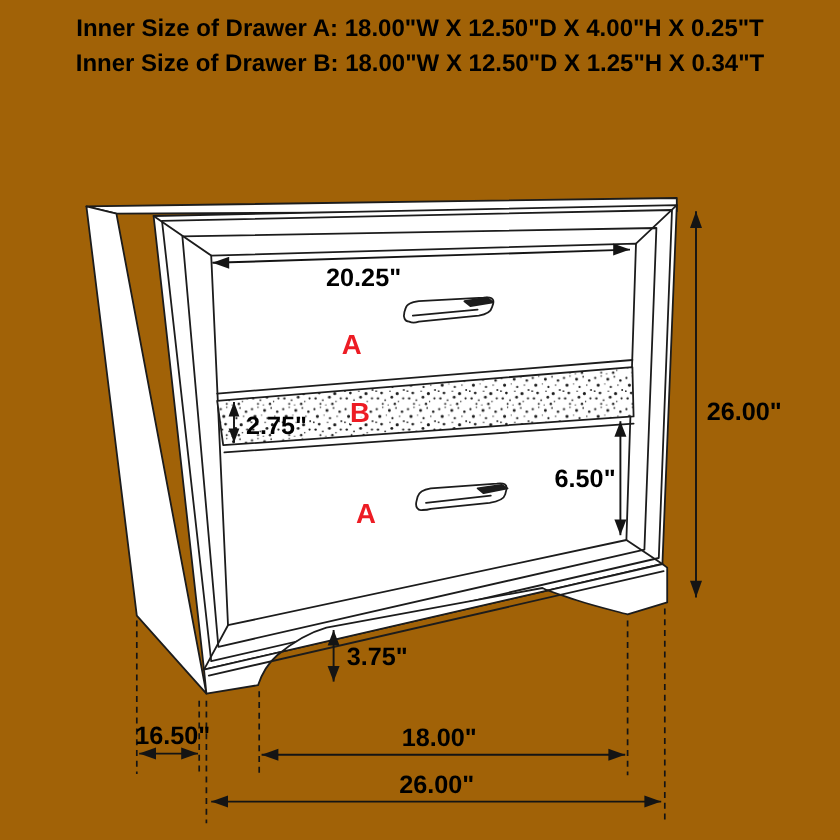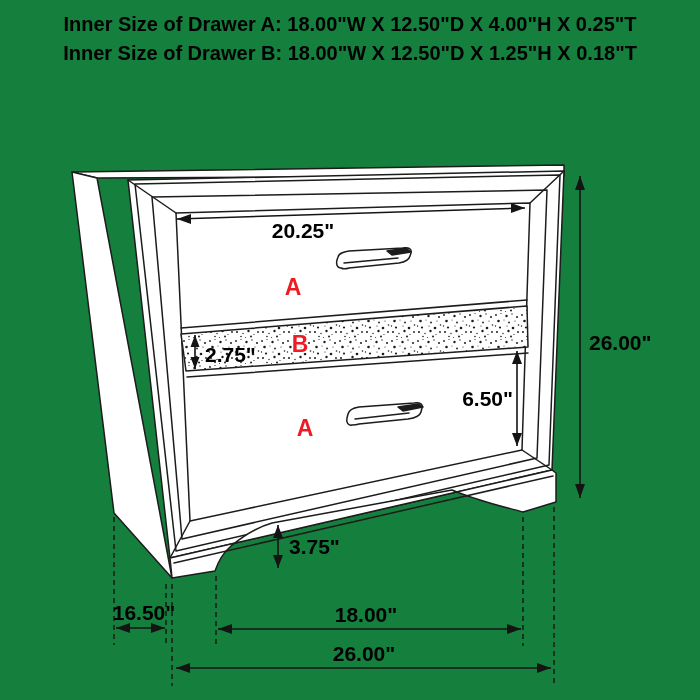--- a/index.html
+++ b/index.html
@@ -1,32 +1,32 @@
 <!DOCTYPE html>
 <html><head>
 <meta charset="utf-8">
 <style>
   html,body{margin:0;padding:0;background:#fff;}
-  .canvas{position:relative;width:700px;height:700px;background:#15803d;overflow:hidden;
+  .canvas{position:relative;width:700px;height:700px;background:#a16207;overflow:hidden;
           font-family:"Liberation Sans",sans-serif;}
   .header{position:absolute;top:10px;left:0;right:0;text-align:center;
           font-weight:bold;font-size:20px;line-height:29px;color:#000;}
   .diagram-svg{position:absolute;left:0;top:0;}
   .diagram-svg text{font-family:"Liberation Sans",sans-serif;font-weight:bold;}
   .dim-text{font-size:21px;fill:#000;}
   .red-label{font-size:23px;fill:#ed1c24;paint-order:stroke;stroke:#ffffff;stroke-width:3px;}
 </style>
 </head>
 <body>
 
 <div class="canvas">
 
   <div class="header">
     <div>Inner Size of Drawer A: 18.00"W X 12.50"D X 4.00"H X 0.25"T</div>
-    <div>Inner Size of Drawer B: 18.00"W X 12.50"D X 1.25"H X 0.18"T</div>
+    <div>Inner Size of Drawer B: 18.00"W X 12.50"D X 1.25"H X 0.34"T</div>
   </div>
 
   <svg class="diagram-svg" width="700" height="700" viewBox="0 0 700 700">
     <defs>
       <pattern id="speck" width="26" height="26" patternUnits="userSpaceOnUse">
         <rect width="26" height="26" fill="#ffffff"></rect>
         <g fill="#1b1b1b">
           <circle cx="2" cy="3" r="0.9"></circle>
             <circle cx="7" cy="1.5" r="0.6"></circle>
             <circle cx="12.5" cy="4" r="1.2"></circle>

